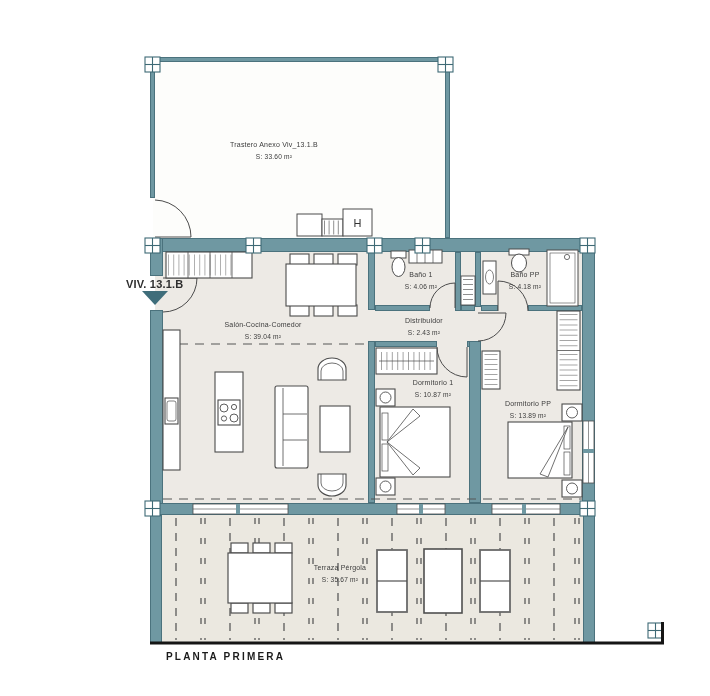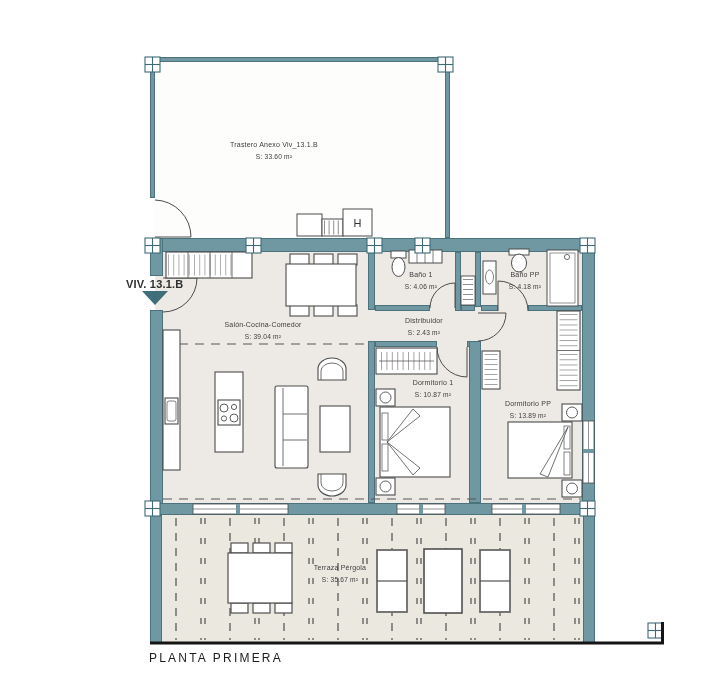--- a/index.html
+++ b/index.html
@@ -12,21 +12,21 @@
   .wall{position:absolute;background:#6f98a2;box-shadow:inset 0 0 0 1px rgba(46,84,95,.55);}
   .svg-overlay{position:absolute;left:0;top:0;pointer-events:none;}
   .room-label{position:absolute;transform:translateX(-50%);text-align:center;
               color:#3b3b3b;white-space:nowrap;z-index:5;}
   .rl-name{font-size:7px;line-height:12px;letter-spacing:.2px;}
   .rl-area{font-size:6.6px;line-height:11px;letter-spacing:.2px;}
   .viv-label{position:absolute;left:126px;top:278px;font-size:11px;font-weight:bold;
              color:#2e2e2e;letter-spacing:.2px;z-index:5;}
   .h-label{position:absolute;left:343px;top:209px;width:29px;height:27px;display:flex;
            align-items:center;justify-content:center;font-size:11px;color:#333;z-index:5;}
-  .plan-title{position:absolute;left:149px;top:651px;font-size:12px;font-weight:normal;
+  .plan-title{position:absolute;left:166px;top:651px;font-size:10px;font-weight:bold;
               letter-spacing:2.2px;color:#1b1b1b;z-index:5;}
 </style>
 </head>
 <body>
 
 <div class="stage">
 
   <div class="floor floor-trastero" style="left:153px;top:60px;width:294px;height:180px"></div>
   <div class="floor floor-apartment" style="left:155px;top:245px;width:434px;height:262px"></div>
   <div class="floor floor-terraza" style="left:156px;top:515px;width:432px;height:128px"></div>

